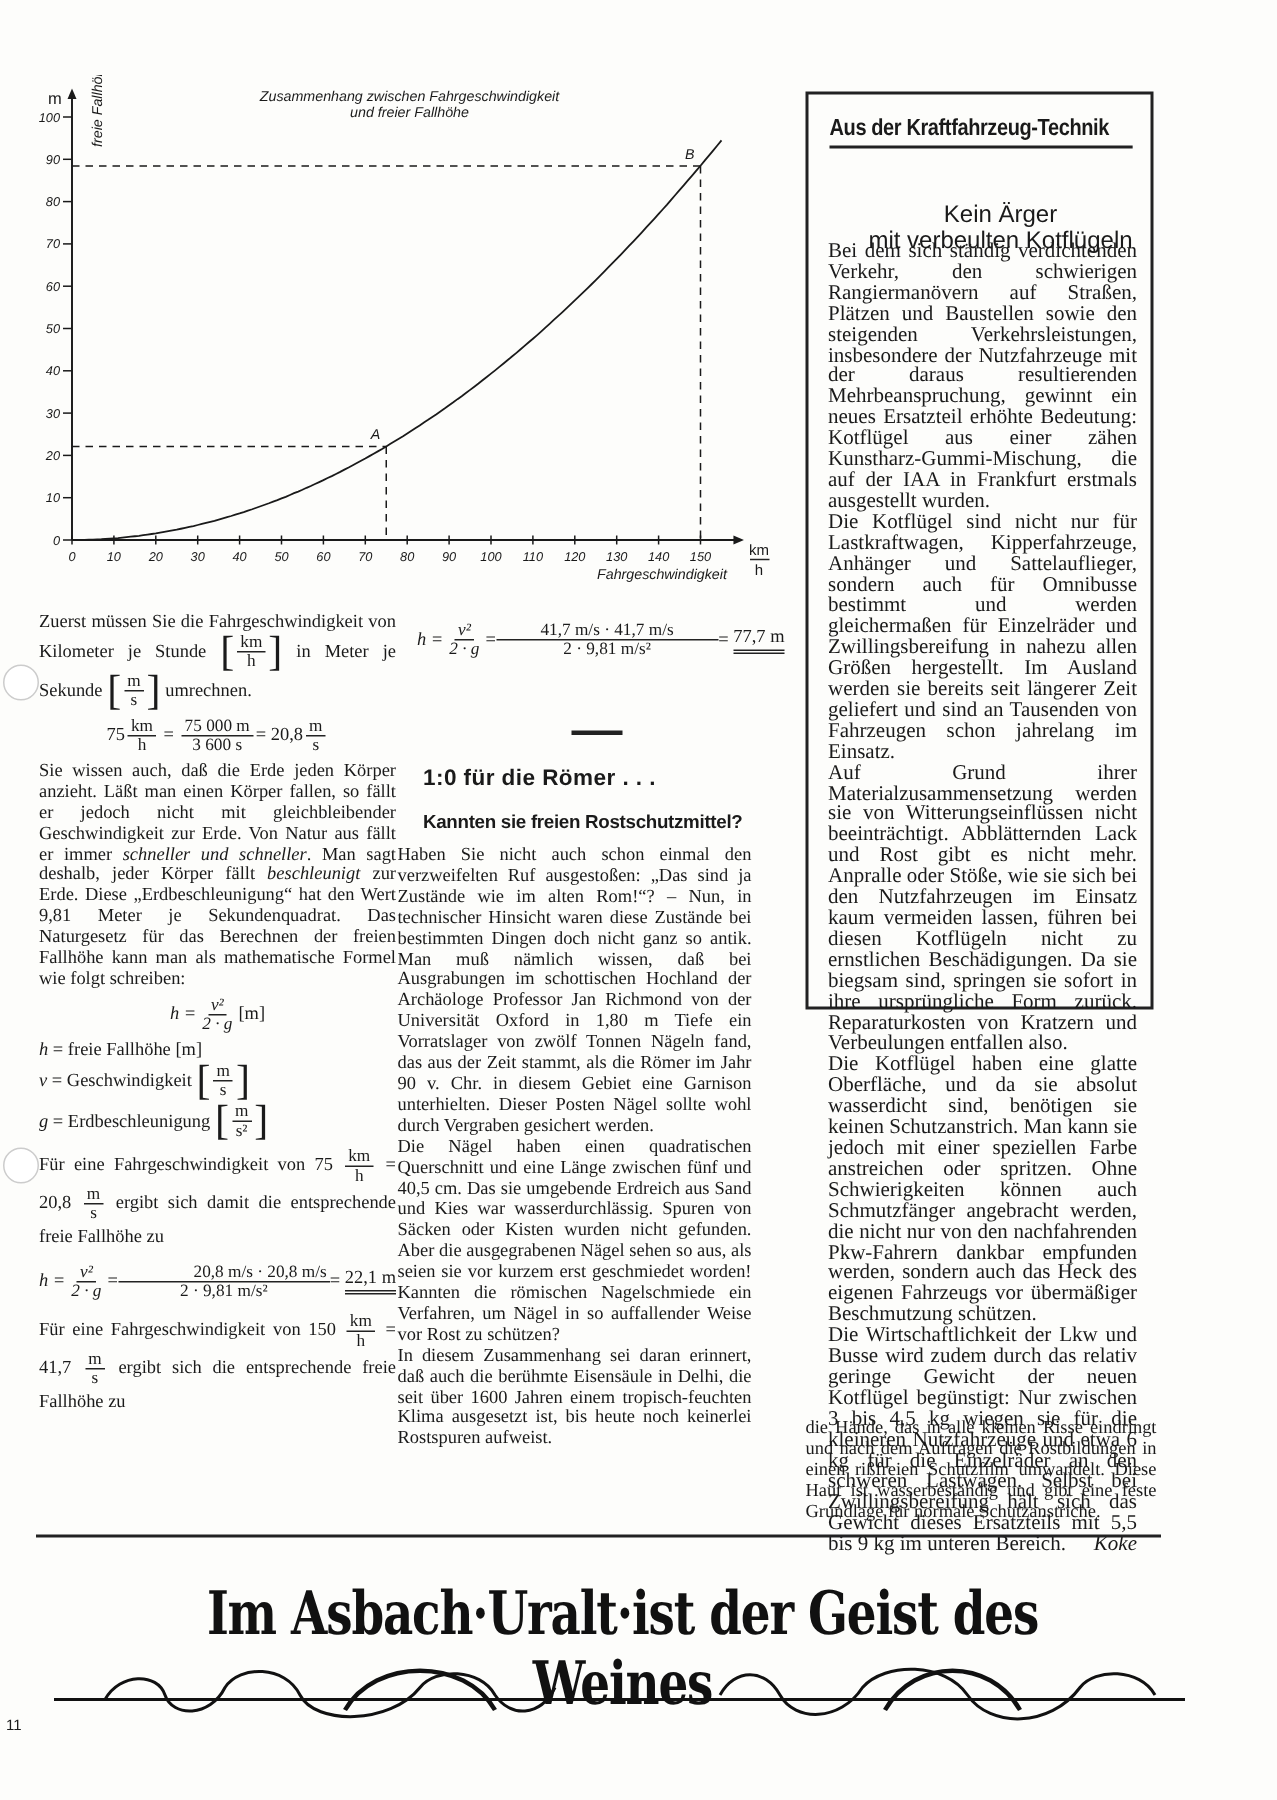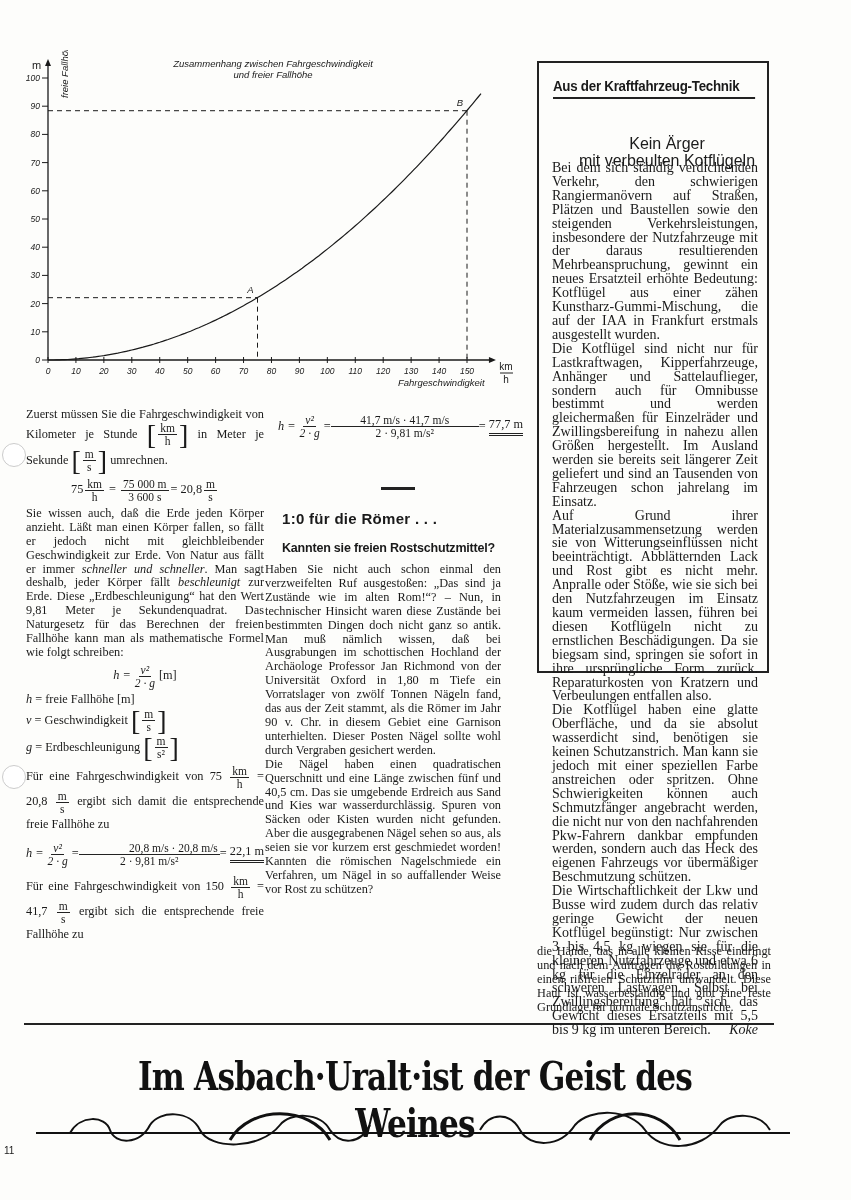--- a/index.html
+++ b/index.html
@@ -262,20 +262,21 @@
     <span>=&nbsp;</span>
     <span class="dbl">77,7 m</span>
   </div>
 </div>
 <div class="shortrule"></div>
 <div class="h1">1:0 für die Römer . . .</div>
 <div class="h3">Kannten sie freien Rostschutzmittel?</div>
 <div class="col col2" style="top:563px">
   <p>Haben Sie nicht auch schon einmal den verzweifelten Ruf ausgestoßen: „Das sind ja Zustände wie im alten Rom!“? – Nun, in technischer Hinsicht waren diese Zustände bei bestimmten Dingen doch nicht ganz so antik. Man muß nämlich wissen, daß bei Ausgrabungen im schottischen Hochland der Archäologe Professor Jan Richmond von der Universität Oxford in 1,80 m Tiefe ein Vorratslager von zwölf Tonnen Nägeln fand, das aus der Zeit stammt, als die Römer im Jahr 90 v. Chr. in diesem Gebiet eine Garnison unterhielten. Dieser Posten Nägel sollte wohl durch Vergraben gesichert werden.</p>
   <p>Die Nägel haben einen quadratischen Querschnitt und eine Länge zwischen fünf und 40,5 cm. Das sie umgebende Erdreich aus Sand und Kies war wasserdurchlässig. Spuren von Säcken oder Kisten wurden nicht gefunden. Aber die ausgegrabenen Nägel sehen so aus, als seien sie vor kurzem erst geschmiedet worden! Kannten die römischen Nagelschmiede ein Verfahren, um Nägel in so auffallender Weise vor Rost zu schützen?</p>
+  <p>In diesem Zusammenhang sei daran erinnert, daß auch die berühmte Eisensäule in Delhi, die seit über 1600 Jahren einem tropisch-feuchten Klima ausgesetzt ist, bis heute noch keinerlei Rostspuren aufweist.</p>
 </div>
 
 <div id="sidebox">
   <div class="kicker">Aus der Kraftfahrzeug-Technik</div>
   <h2>
     <span>Kein Ärger</span><br>
     <span>mit verbeulten Kotflügeln</span>
   </h2>
   <div class="body">
     <p>Bei dem sich ständig verdichtenden Verkehr, den schwierigen Rangiermanövern auf Straßen, Plätzen und Baustellen sowie den steigenden Verkehrsleistungen, insbesondere der Nutzfahrzeuge mit der daraus resultierenden Mehrbeanspruchung, gewinnt ein neues Ersatzteil erhöhte Bedeutung: Kotflügel aus einer zähen Kunstharz-Gummi-Mischung, die auf der IAA in Frankfurt erstmals ausgestellt wurden.</p>

